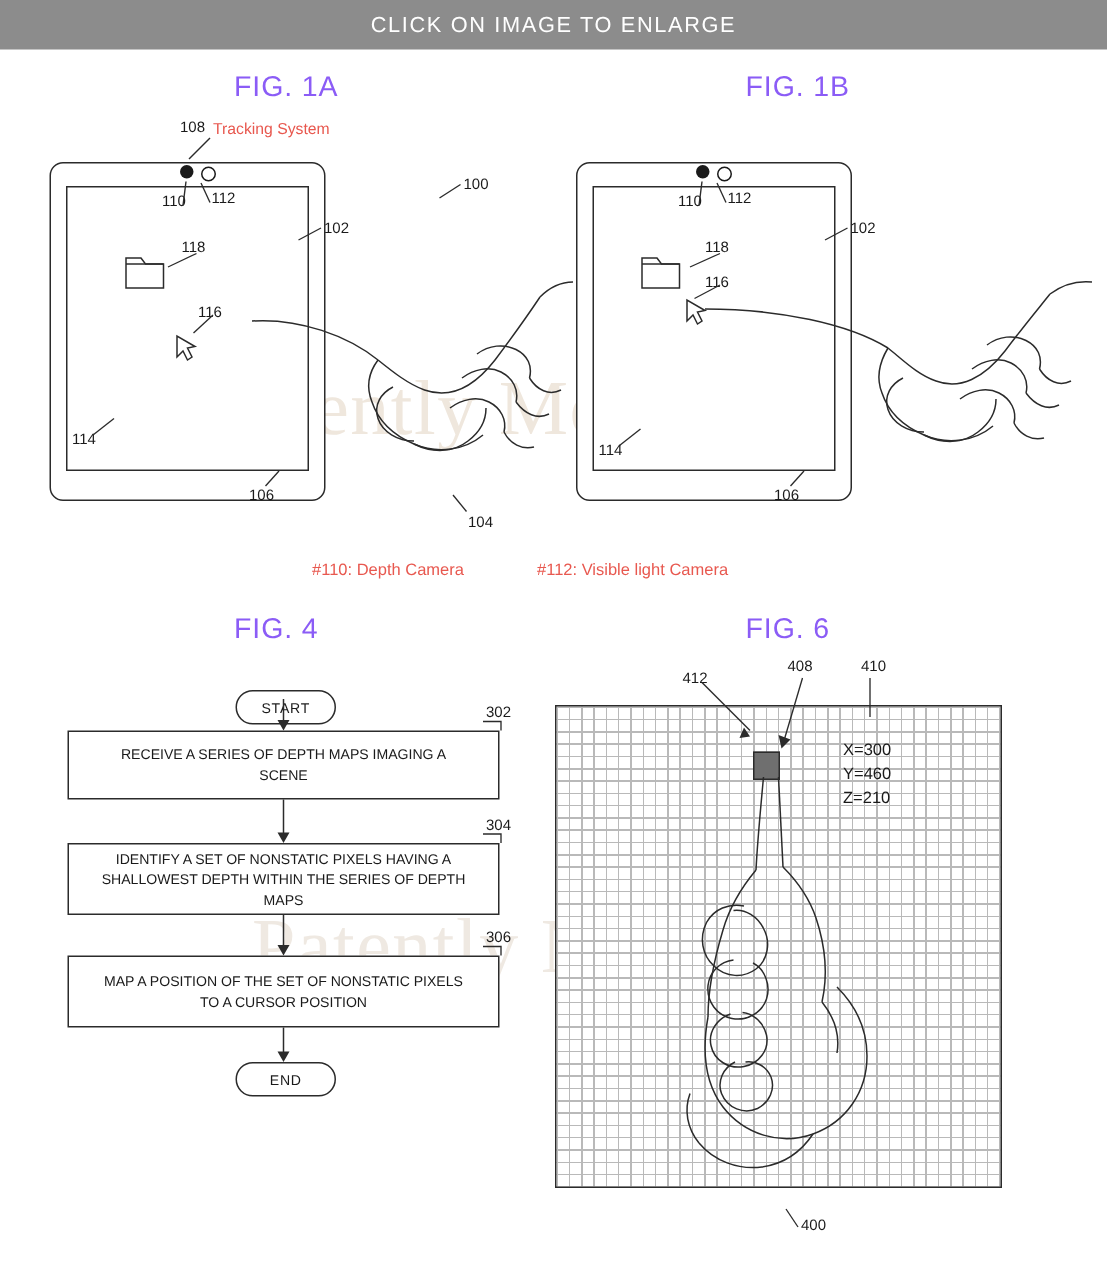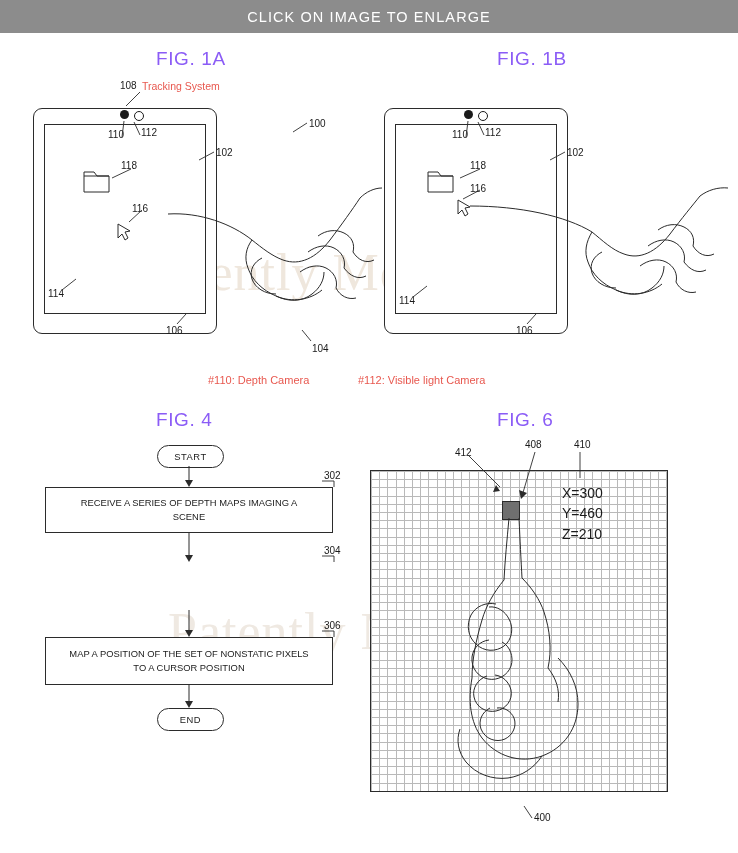--- a/index.html
+++ b/index.html
@@ -130,24 +130,25 @@
   .grid-panel {
     position: absolute;
     border: 1.3px solid #2b2b2b;
     background:
       repeating-linear-gradient(to right, #b9b9b9 0 1px, transparent 1px 8.2px),
       repeating-linear-gradient(to bottom, #b9b9b9 0 1px, transparent 1px 8.2px),
       #ffffff;
   }
   .coord-box {
     position: absolute;
-    font-size: 14px;
+    font-size: 11px;
     color: #1a1a1a;
     line-height: 1.45;
     white-space: pre;
+    margin-top: 10px;
   }
   .fingertip {
     position: absolute;
     background: #6f6f6f;
     border: 1px solid #2b2b2b;
   }
   svg.overlay {
     position: absolute;
     left: 0; top: 0;
     width: 738px;
@@ -200,25 +201,26 @@
   <div class="ref" style="left:470px; top:183px;">116</div>
   <div class="ref" style="left:399px; top:295px;">114</div>
   <div class="ref" style="left:567px; top:147px;">102</div>
   <div class="ref" style="left:516px; top:325px;">106</div>
 
   <div class="legend" style="left:208px; top:374px;">#110: Depth Camera</div>
   <div class="legend" style="left:358px; top:374px;">#112: Visible light Camera</div>
 
   <div class="fig-title" style="left:156px; top:409px;">FIG. 4</div>
 
-  <div class="flow-term" style="left:157px; top:445px; width:65px; height:21px;">START</div>
+  <div class="flow-term" style="left:157px; top:460px; width:65px; height:21px;">START</div>
 
   <div class="flow-box" style="left:45px; top:487px; width:288px; height:46px;">RECEIVE A SERIES OF DEPTH MAPS IMAGING A SCENE</div>
   <div class="ref" style="left:324px; top:470px;">302</div>
 
+  <div class="flow-box" style="left:45px; top:562px; width:288px; height:48px;">IDENTIFY A SET OF NONSTATIC PIXELS HAVING A SHALLOWEST DEPTH WITHIN THE SERIES OF DEPTH MAPS</div>
   <div class="ref" style="left:324px; top:545px;">304</div>
 
   <div class="flow-box" style="left:45px; top:637px; width:288px; height:48px;">MAP A POSITION OF THE SET OF NONSTATIC PIXELS TO A CURSOR POSITION</div>
   <div class="ref" style="left:324px; top:620px;">306</div>
 
   <div class="flow-term" style="left:157px; top:708px; width:65px; height:21px;">END</div>
 
   <div class="fig-title" style="left:497px; top:409px;">FIG. 6</div>
 
   <div class="grid-panel" style="left:370px; top:470px; width:296px; height:320px;"></div>

